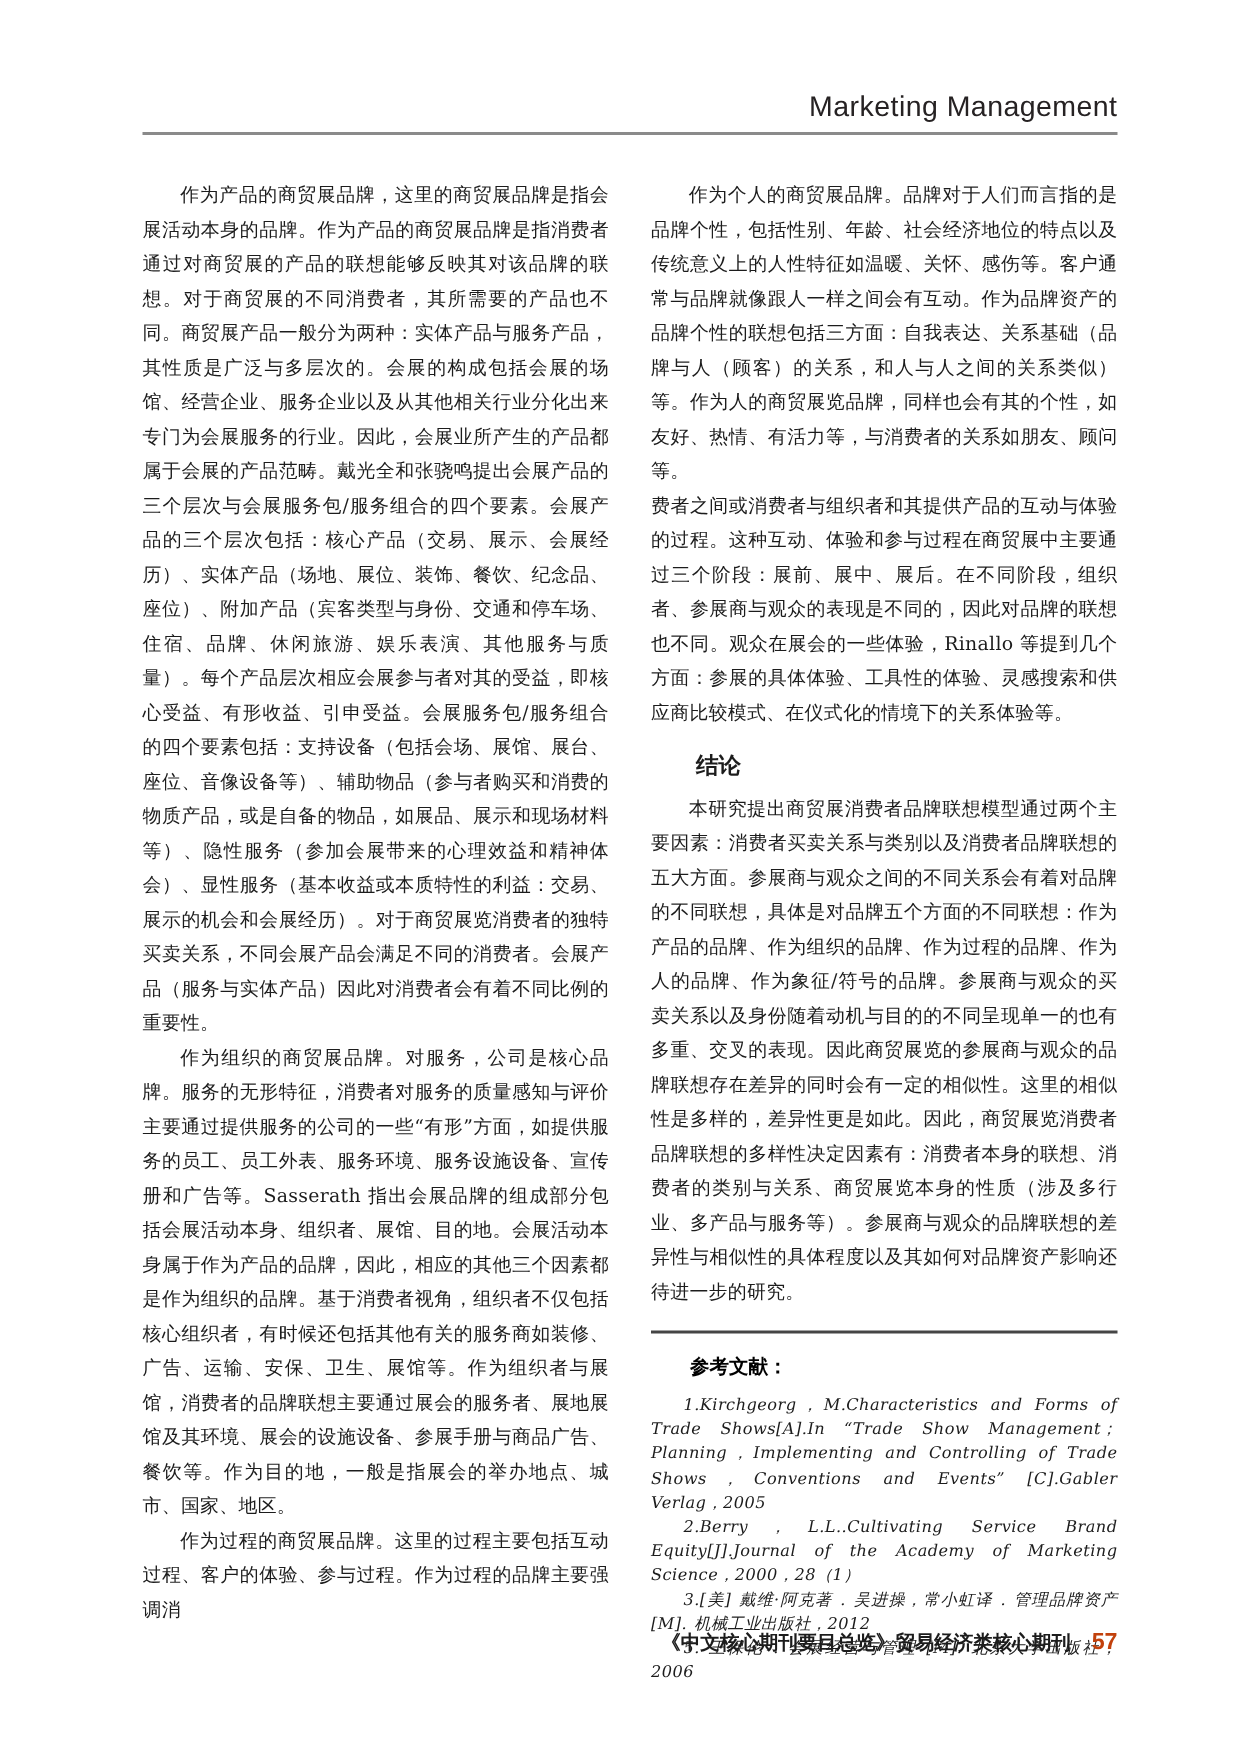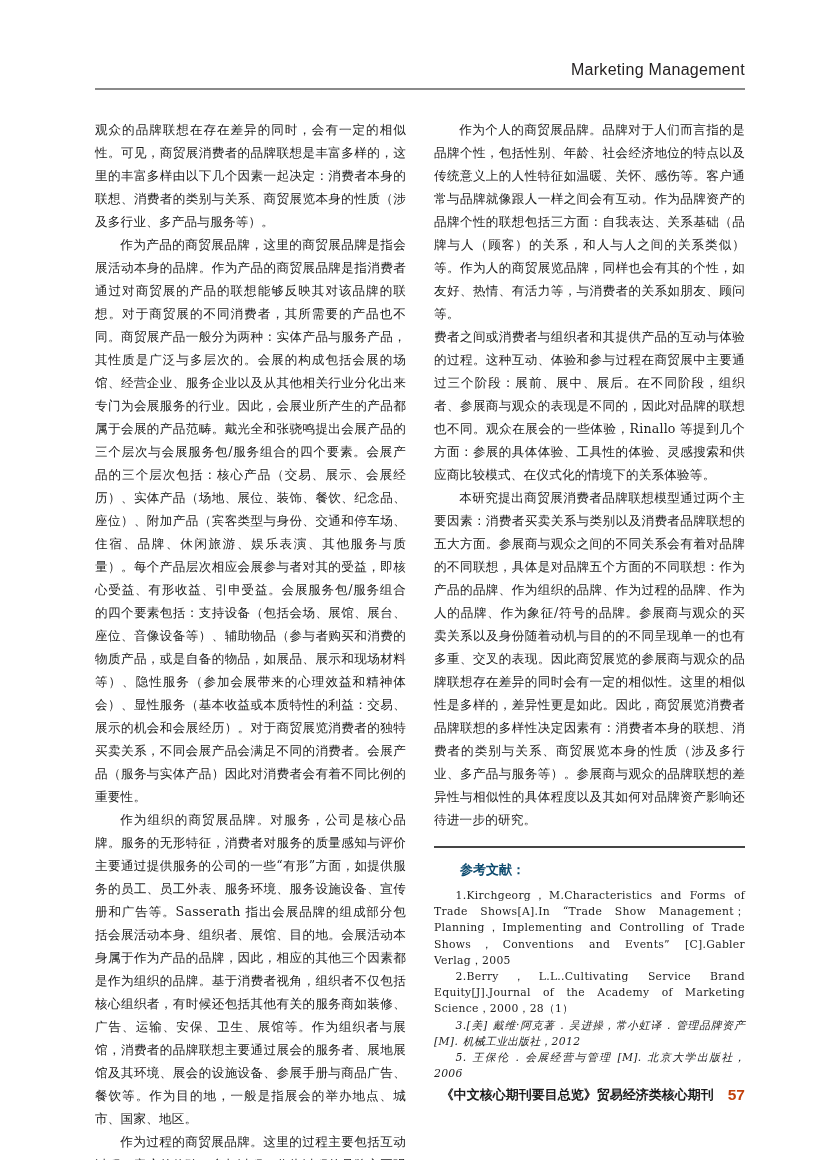--- a/index.html
+++ b/index.html
@@ -10,21 +10,21 @@
     background: #ffffff;
     overflow: hidden;
     font-family: "DejaVu Serif", "Liberation Serif", serif;
     color: #1c1c1c;
   }
   .header-title {
     position: absolute;
     top: 61px;
     right: 82px;
     font-family: "Liberation Sans", "DejaVu Sans", sans-serif;
-    font-size: 16px;
+    font-size: 19px;
     letter-spacing: 0.3px;
     color: #262223;
   }
   .header-rule {
     position: absolute;
     left: 95px;
     right: 82px;
     top: 88px;
     height: 2px;
     background: #8a8a8a;
@@ -58,30 +58,31 @@
     height: 2px;
     background: #454545;
     margin: 15px 0 13px 0;
   }
   .ref-heading {
     margin: 0 0 9px 0;
     font-family: "Liberation Sans", "DejaVu Sans", sans-serif;
     font-size: 13px;
     font-weight: bold;
     text-indent: 2em;
-    color: #0c4a6e;
+    color: #000000;
   }
   .ref {
     margin: 0;
     font-size: 10.8px;
     line-height: 16.2px;
     text-align: justify;
     text-indent: 2em;
     letter-spacing: 0.3px;
     word-spacing: 1px;
+    font-style: italic;
   }
   .ref.cn { font-style: italic; }
   .footer {
     position: absolute;
     right: 82px;
     top: 1086px;
     display: flex;
     align-items: flex-start;
     gap: 14px;
     font-family: "Liberation Sans", "DejaVu Sans", sans-serif;
@@ -101,30 +102,30 @@
 <body>
 
 <div class="page">
 
   <div class="header-title">Marketing Management</div>
   <div class="header-rule"></div>
 
   <div class="columns">
 
     <div class="col">
-      <p class="body-p">观众的品牌联想在存在差异的同时，会有一定的相似性。可见，商贸展消费者的品牌联想是丰富多样的，这里的丰富多样由以下几个因素一起决定：消费者本身的联想、消费者的类别与关系、商贸展览本身的性质（涉及多行业、多产品与服务等）。</p>
       <p class="body-p indent">作为产品的商贸展品牌，这里的商贸展品牌是指会展活动本身的品牌。作为产品的商贸展品牌是指消费者通过对商贸展的产品的联想能够反映其对该品牌的联想。对于商贸展的不同消费者，其所需要的产品也不同。商贸展产品一般分为两种：实体产品与服务产品，其性质是广泛与多层次的。会展的构成包括会展的场馆、经营企业、服务企业以及从其他相关行业分化出来专门为会展服务的行业。因此，会展业所产生的产品都属于会展的产品范畴。戴光全和张骁鸣提出会展产品的三个层次与会展服务包/服务组合的四个要素。会展产品的三个层次包括：核心产品（交易、展示、会展经历）、实体产品（场地、展位、装饰、餐饮、纪念品、座位）、附加产品（宾客类型与身份、交通和停车场、住宿、品牌、休闲旅游、娱乐表演、其他服务与质量）。每个产品层次相应会展参与者对其的受益，即核心受益、有形收益、引申受益。会展服务包/服务组合的四个要素包括：支持设备（包括会场、展馆、展台、座位、音像设备等）、辅助物品（参与者购买和消费的物质产品，或是自备的物品，如展品、展示和现场材料等）、隐性服务（参加会展带来的心理效益和精神体会）、显性服务（基本收益或本质特性的利益：交易、展示的机会和会展经历）。对于商贸展览消费者的独特买卖关系，不同会展产品会满足不同的消费者。会展产品（服务与实体产品）因此对消费者会有着不同比例的重要性。</p>
       <p class="body-p indent">作为组织的商贸展品牌。对服务，公司是核心品牌。服务的无形特征，消费者对服务的质量感知与评价主要通过提供服务的公司的一些“有形”方面，如提供服务的员工、员工外表、服务环境、服务设施设备、宣传册和广告等。Sasserath 指出会展品牌的组成部分包括会展活动本身、组织者、展馆、目的地。会展活动本身属于作为产品的品牌，因此，相应的其他三个因素都是作为组织的品牌。基于消费者视角，组织者不仅包括核心组织者，有时候还包括其他有关的服务商如装修、广告、运输、安保、卫生、展馆等。作为组织者与展馆，消费者的品牌联想主要通过展会的服务者、展地展馆及其环境、展会的设施设备、参展手册与商品广告、餐饮等。作为目的地，一般是指展会的举办地点、城市、国家、地区。</p>
       <p class="body-p indent">作为过程的商贸展品牌。这里的过程主要包括互动过程、客户的体验、参与过程。作为过程的品牌主要强调消</p>
     </div>
 
     <div class="col">
       <p class="body-p indent">作为个人的商贸展品牌。品牌对于人们而言指的是品牌个性，包括性别、年龄、社会经济地位的特点以及传统意义上的人性特征如温暖、关怀、感伤等。客户通常与品牌就像跟人一样之间会有互动。作为品牌资产的品牌个性的联想包括三方面：自我表达、关系基础（品牌与人（顾客）的关系，和人与人之间的关系类似）等。作为人的商贸展览品牌，同样也会有其的个性，如友好、热情、有活力等，与消费者的关系如朋友、顾问等。</p>
       <p class="body-p">费者之间或消费者与组织者和其提供产品的互动与体验的过程。这种互动、体验和参与过程在商贸展中主要通过三个阶段：展前、展中、展后。在不同阶段，组织者、参展商与观众的表现是不同的，因此对品牌的联想也不同。观众在展会的一些体验，Rinallo 等提到几个方面：参展的具体体验、工具性的体验、灵感搜索和供应商比较模式、在仪式化的情境下的关系体验等。</p>
 
+      <h3 class="section-heading">结论</h3>
       <p class="body-p indent">本研究提出商贸展消费者品牌联想模型通过两个主要因素：消费者买卖关系与类别以及消费者品牌联想的五大方面。参展商与观众之间的不同关系会有着对品牌的不同联想，具体是对品牌五个方面的不同联想：作为产品的品牌、作为组织的品牌、作为过程的品牌、作为人的品牌、作为象征/符号的品牌。参展商与观众的买卖关系以及身份随着动机与目的的不同呈现单一的也有多重、交叉的表现。因此商贸展览的参展商与观众的品牌联想存在差异的同时会有一定的相似性。这里的相似性是多样的，差异性更是如此。因此，商贸展览消费者品牌联想的多样性决定因素有：消费者本身的联想、消费者的类别与关系、商贸展览本身的性质（涉及多行业、多产品与服务等）。参展商与观众的品牌联想的差异性与相似性的具体程度以及其如何对品牌资产影响还待进一步的研究。</p>
 
       <div class="ref-divider"></div>
       <h4 class="ref-heading">参考文献：</h4>
       <p class="ref en">1.Kirchgeorg，M.Characteristics and Forms of Trade Shows[A].In “Trade Show Management；Planning，Implementing and Controlling of Trade Shows，Conventions and Events” [C].Gabler Verlag，2005</p>
       <p class="ref en">2.Berry，L.L..Cultivating Service Brand Equity[J].Journal of the Academy of Marketing Science，2000，28（1）</p>
       <p class="ref cn">3.[美] 戴维·阿克著 . 吴进操，常小虹译 . 管理品牌资产 [M]. 机械工业出版社，2012</p>
       <p class="ref cn">5. 王保伦 . 会展经营与管理 [M]. 北京大学出版社，2006</p>
     </div>
 

